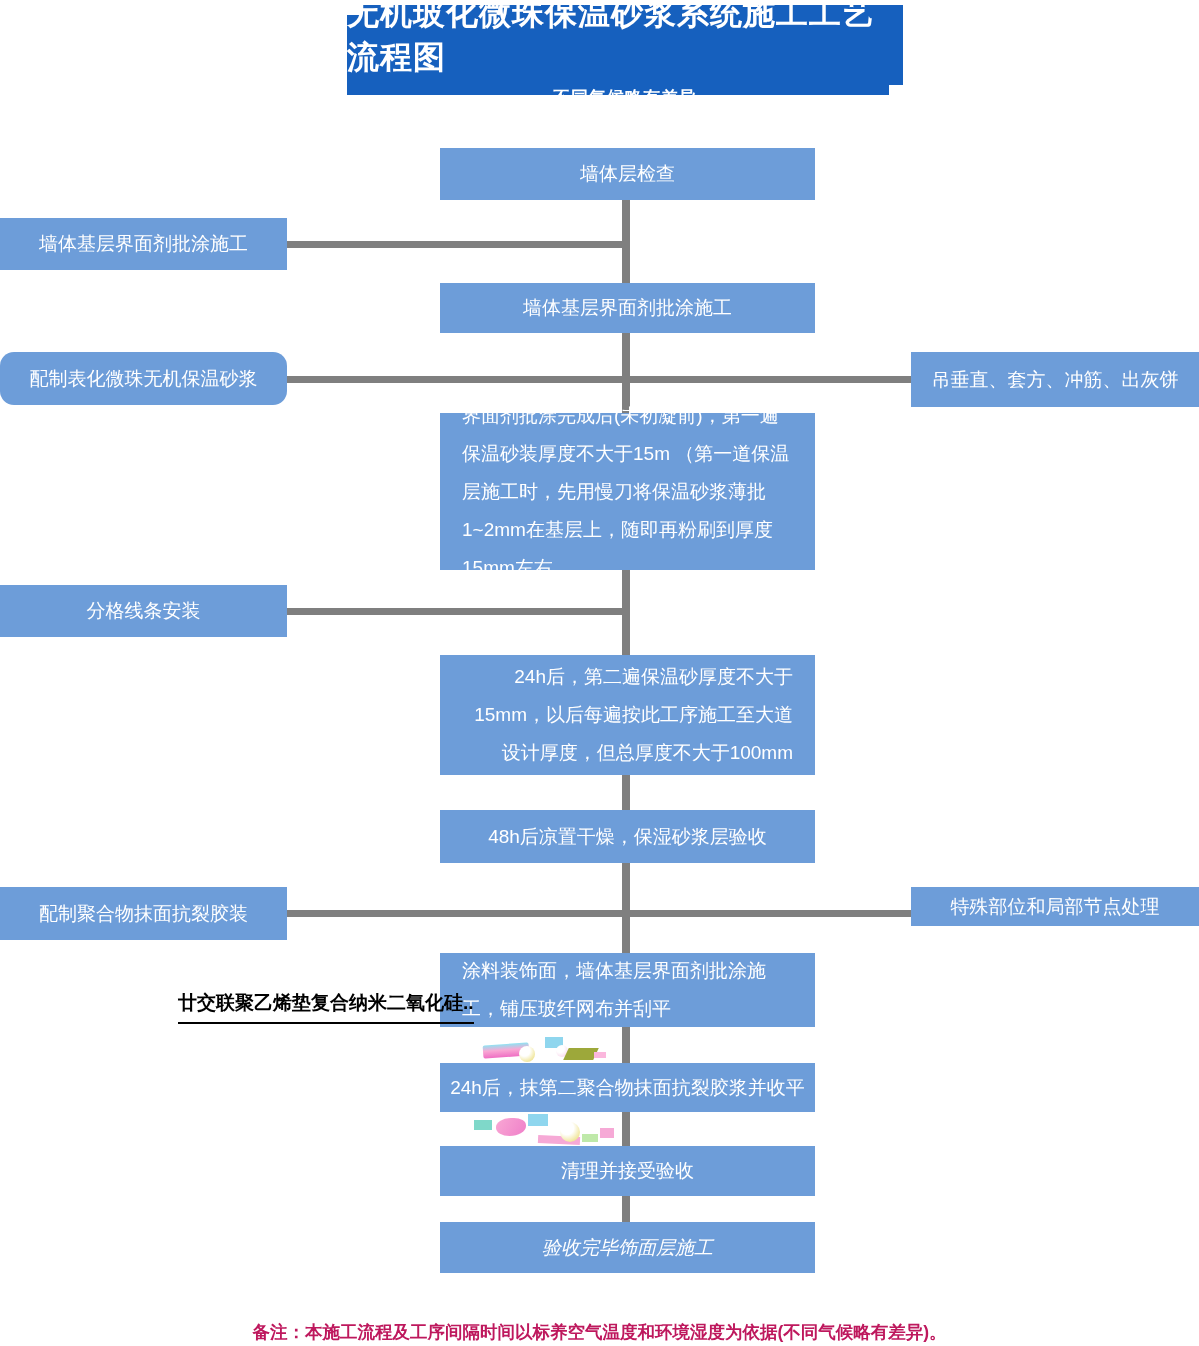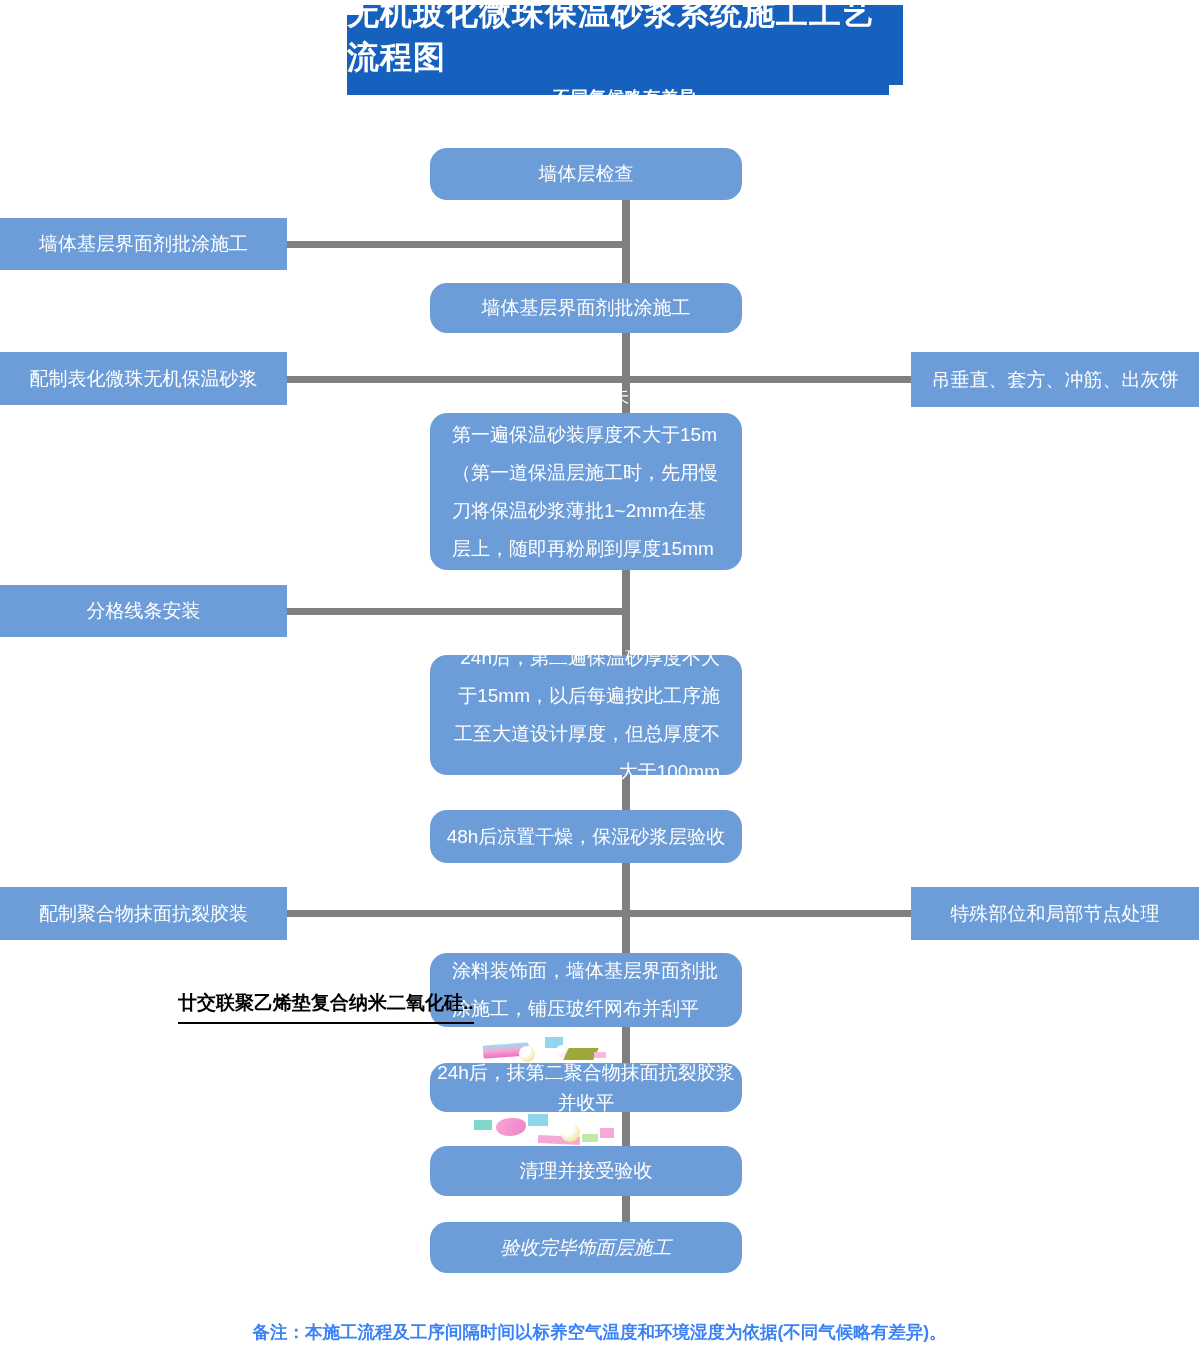--- a/index.html
+++ b/index.html
@@ -18,30 +18,30 @@
   
   .vline{position:absolute;background:#7f7f7f;z-index:1;}
   .hline{position:absolute;background:#7f7f7f;height:7px;z-index:1;}
 
   
   .box{position:absolute;background:#6D9DD9;color:#ffffff;font-size:19px;z-index:2;
        display:flex;align-items:center;justify-content:center;text-align:center;
        line-height:1.55;box-sizing:border-box;}
   .box.ta-l{justify-content:flex-start;text-align:left;padding:8px 22px;line-height:38px;}
 
-  .center-col{left:430px;width:312px;border-radius:17px;}
+  .center-col{left:440px;width:375px;}
   .left-col{left:0px;width:287px;}
   .right-col{left:911px;width:288px;}
 
   
   .annotation{position:absolute;left:178px;top:990px;color:#000000;font-weight:bold;font-size:19px;
               border-bottom:2px solid #000000;padding-bottom:6px;z-index:3;white-space:nowrap;}
 
   
-  .note{position:absolute;left:0px;top:1320px;width:1199px;text-align:center;color:#3b82f6;
+  .note{position:absolute;left:0px;top:1320px;width:1199px;text-align:center;color:#be185d;
         font-weight:bold;font-size:17.5px;letter-spacing:0px;z-index:3;}
 
   
   .doodle{position:absolute;z-index:0;}
   .d-bar1{left:483px;top:1044px;width:46px;height:13px;transform:rotate(-4deg);
           background:linear-gradient(180deg,#8fe2f2 0%,#f9a8d4 45%,#ef6fc4 100%);border-radius:2px;}
   .d-ball1{left:519px;top:1046px;width:16px;height:16px;border-radius:50%;
            background:radial-gradient(circle at 35% 30%,#ffffff 0 35%,#f2e9a6 70%,#e4cf6b 100%);}
   .d-cyan1{left:545px;top:1037px;width:18px;height:11px;background:#8fd6ee;}
   .d-ball2{left:556px;top:1045px;width:12px;height:12px;border-radius:50%;
@@ -81,26 +81,26 @@
   <div class="box center-col" style="top:283px;height:50px;">墙体基层界面剂批涂施工</div>
   <div class="box center-col ta-l" style="top:413px;height:157px;">界面剂批涂完成后(未初凝前)，第一遍保温砂装厚度不大于15m （第一道保温层施工时，先用慢刀将保温砂浆薄批1~2mm在基层上，随即再粉刷到厚度15mm左右</div>
   <div class="box center-col ta-l" style="top:655px;height:120px;text-align:right;">24h后，第二遍保温砂厚度不大于15mm，以后每遍按此工序施工至大道设计厚度，但总厚度不大于100mm</div>
   <div class="box center-col" style="top:810px;height:53px;">48h后凉置干燥，保湿砂浆层验收</div>
   <div class="box center-col ta-l" style="top:953px;height:74px;">涂料装饰面，墙体基层界面剂批涂施工，铺压玻纤网布并刮平</div>
   <div class="box center-col" style="top:1063px;height:49px;">24h后，抹第二聚合物抹面抗裂胶浆并收平</div>
   <div class="box center-col" style="top:1146px;height:50px;">清理并接受验收</div>
   <div class="box center-col" style="top:1222px;height:51px;font-style:italic;">验收完毕饰面层施工</div>
 
   <div class="box left-col" style="top:218px;height:52px;">墙体基层界面剂批涂施工</div>
-  <div class="box left-col" style="top:352px;height:53px;">配制表化微珠无机保温砂浆</div>
+  <div class="box left-col" style="top:352px;height:53px;border-radius:14px;">配制表化微珠无机保温砂浆</div>
   <div class="box left-col" style="top:887px;height:53px;">配制聚合物抹面抗裂胶装</div>
   <div class="box left-col" style="top:585px;height:52px;">分格线条安装</div>
 
   <div class="box right-col" style="top:352px;height:55px;">吊垂直、套方、冲筋、出灰饼</div>
-  <div class="box right-col" style="top:887px;height:53px;text-align:center;">特殊部位和局部节点处理</div>
+  <div class="box right-col" style="top:887px;height:39px;text-align:center;">特殊部位和局部节点处理</div>
 
   <div class="annotation">廿交联聚乙烯垫复合纳米二氧化硅..</div>
 
   <div class="doodle d-bar1"></div>
   <div class="doodle d-ball1"></div>
   <div class="doodle d-cyan1"></div>
   <div class="doodle d-ball2"></div>
   <div class="doodle d-olive1"></div>
   <div class="doodle d-pink1"></div>
   <div class="doodle d-teal2"></div>

